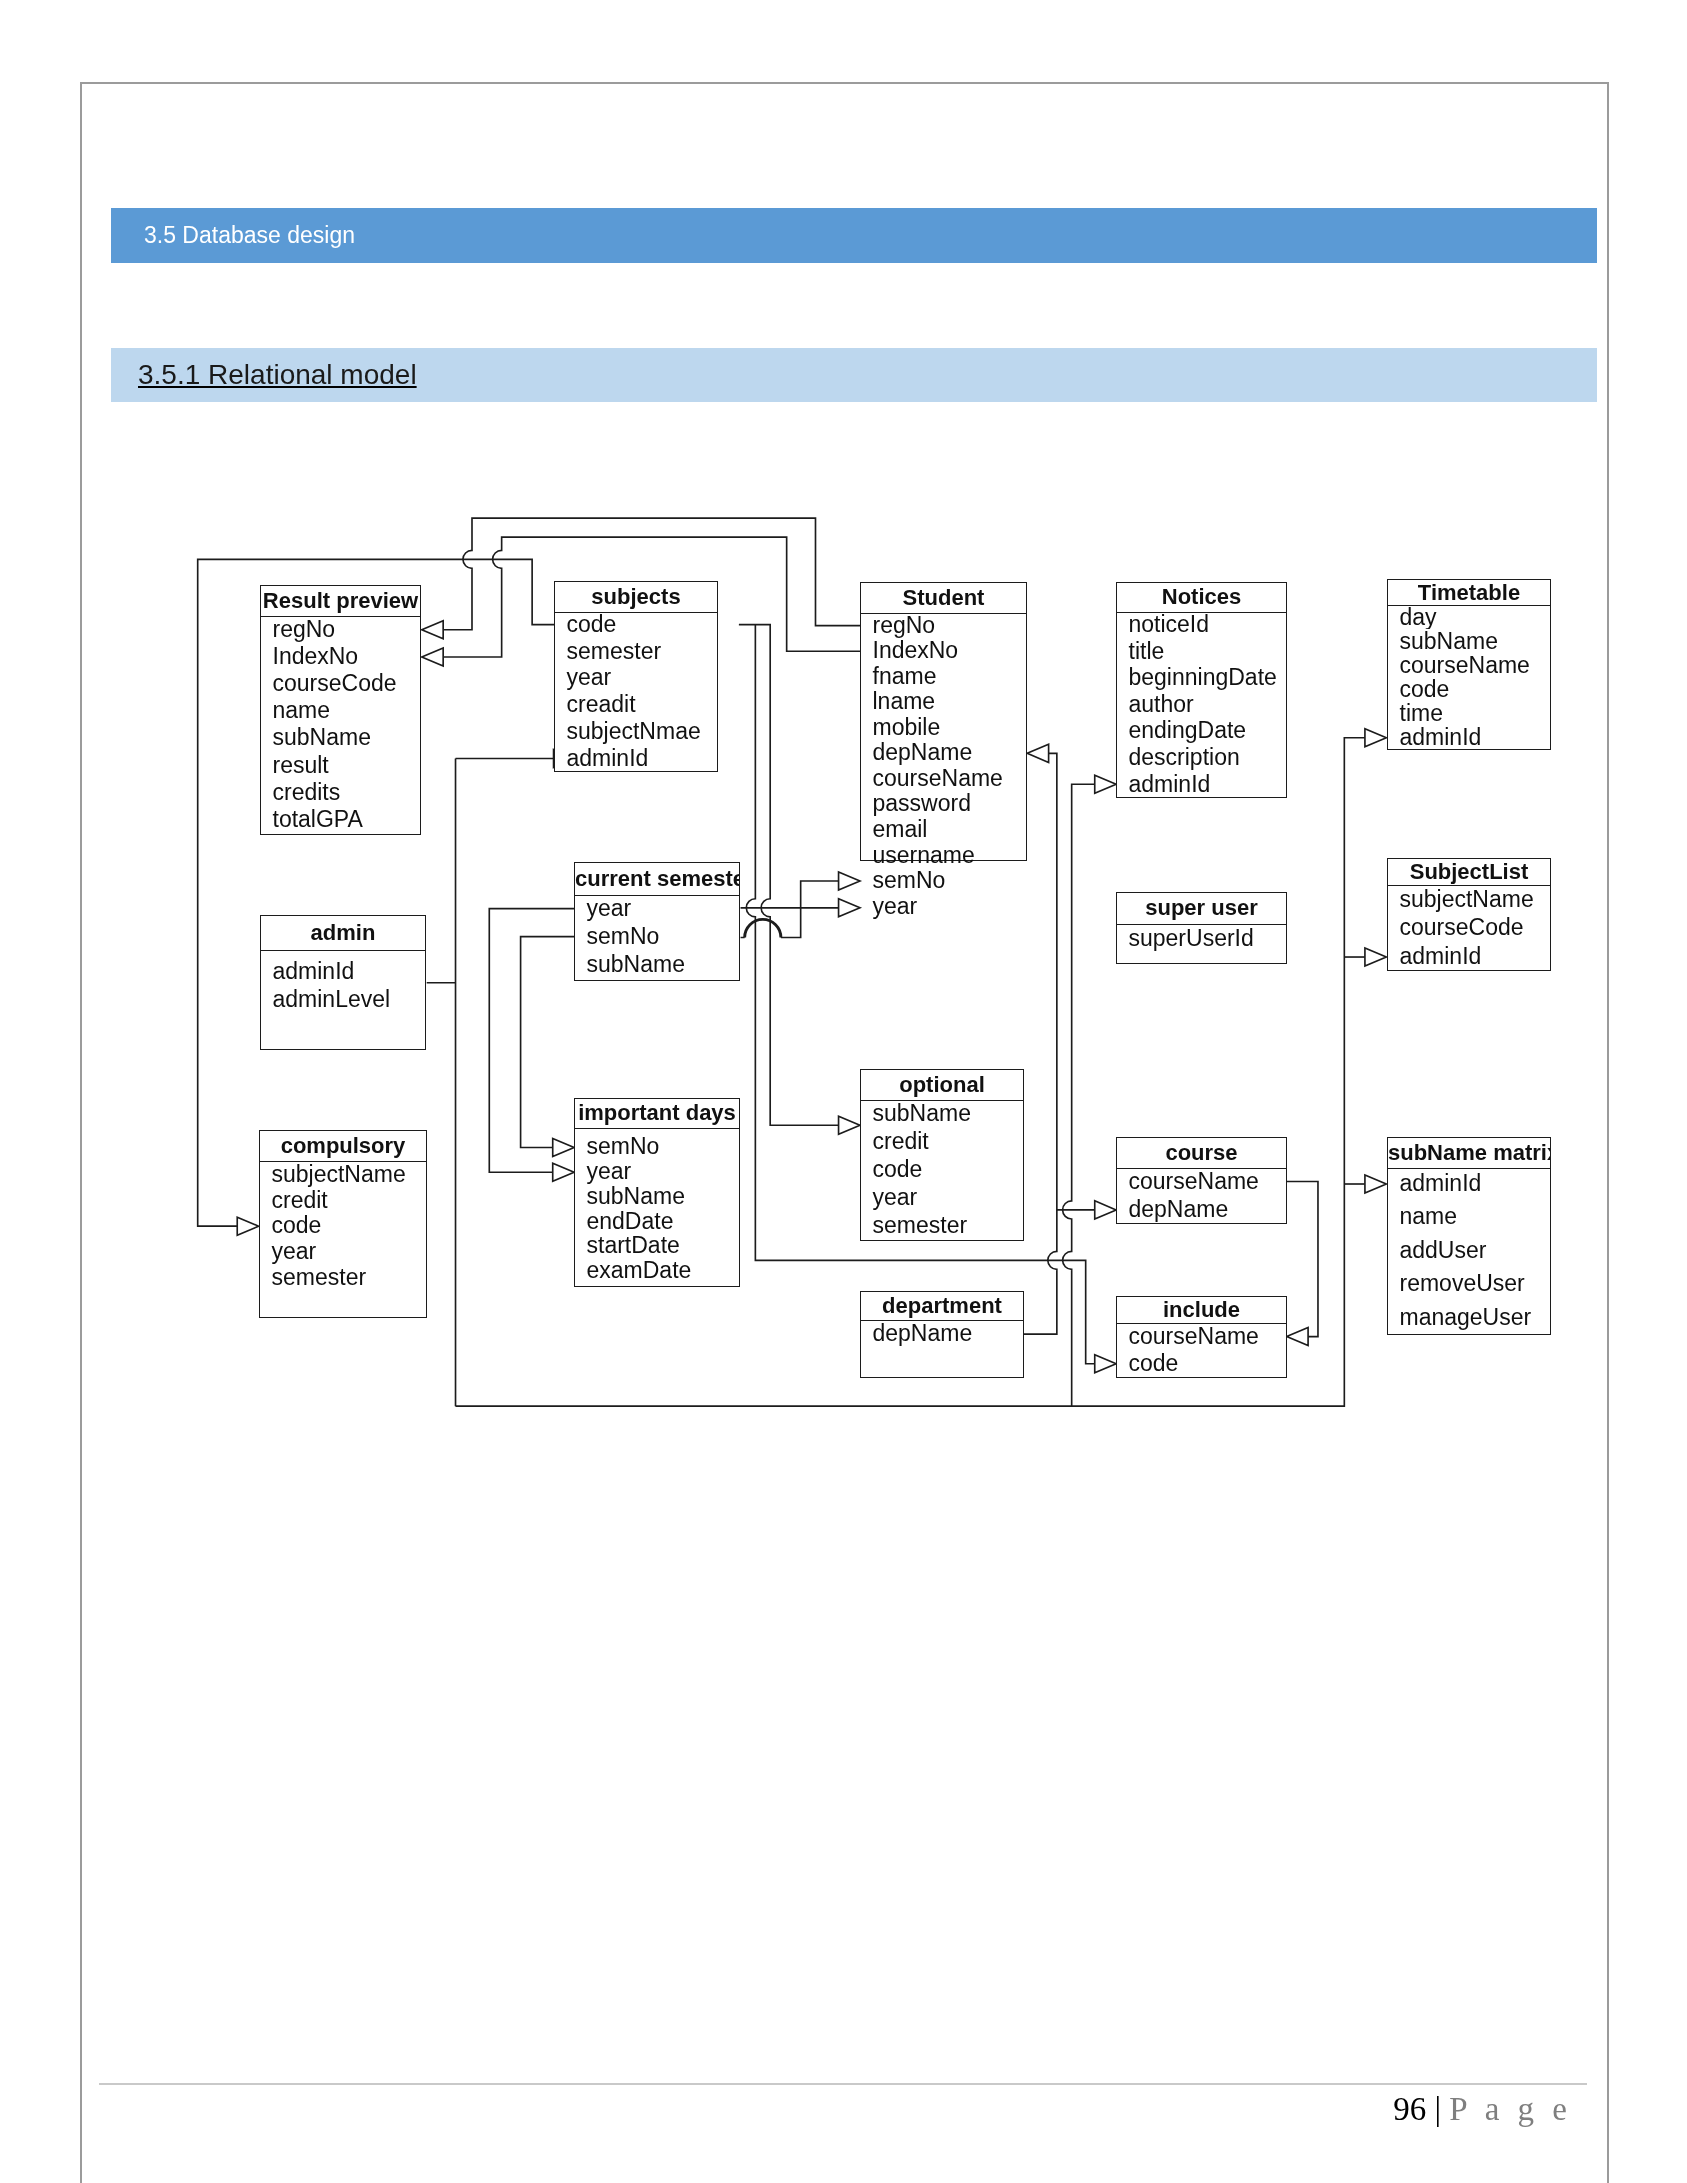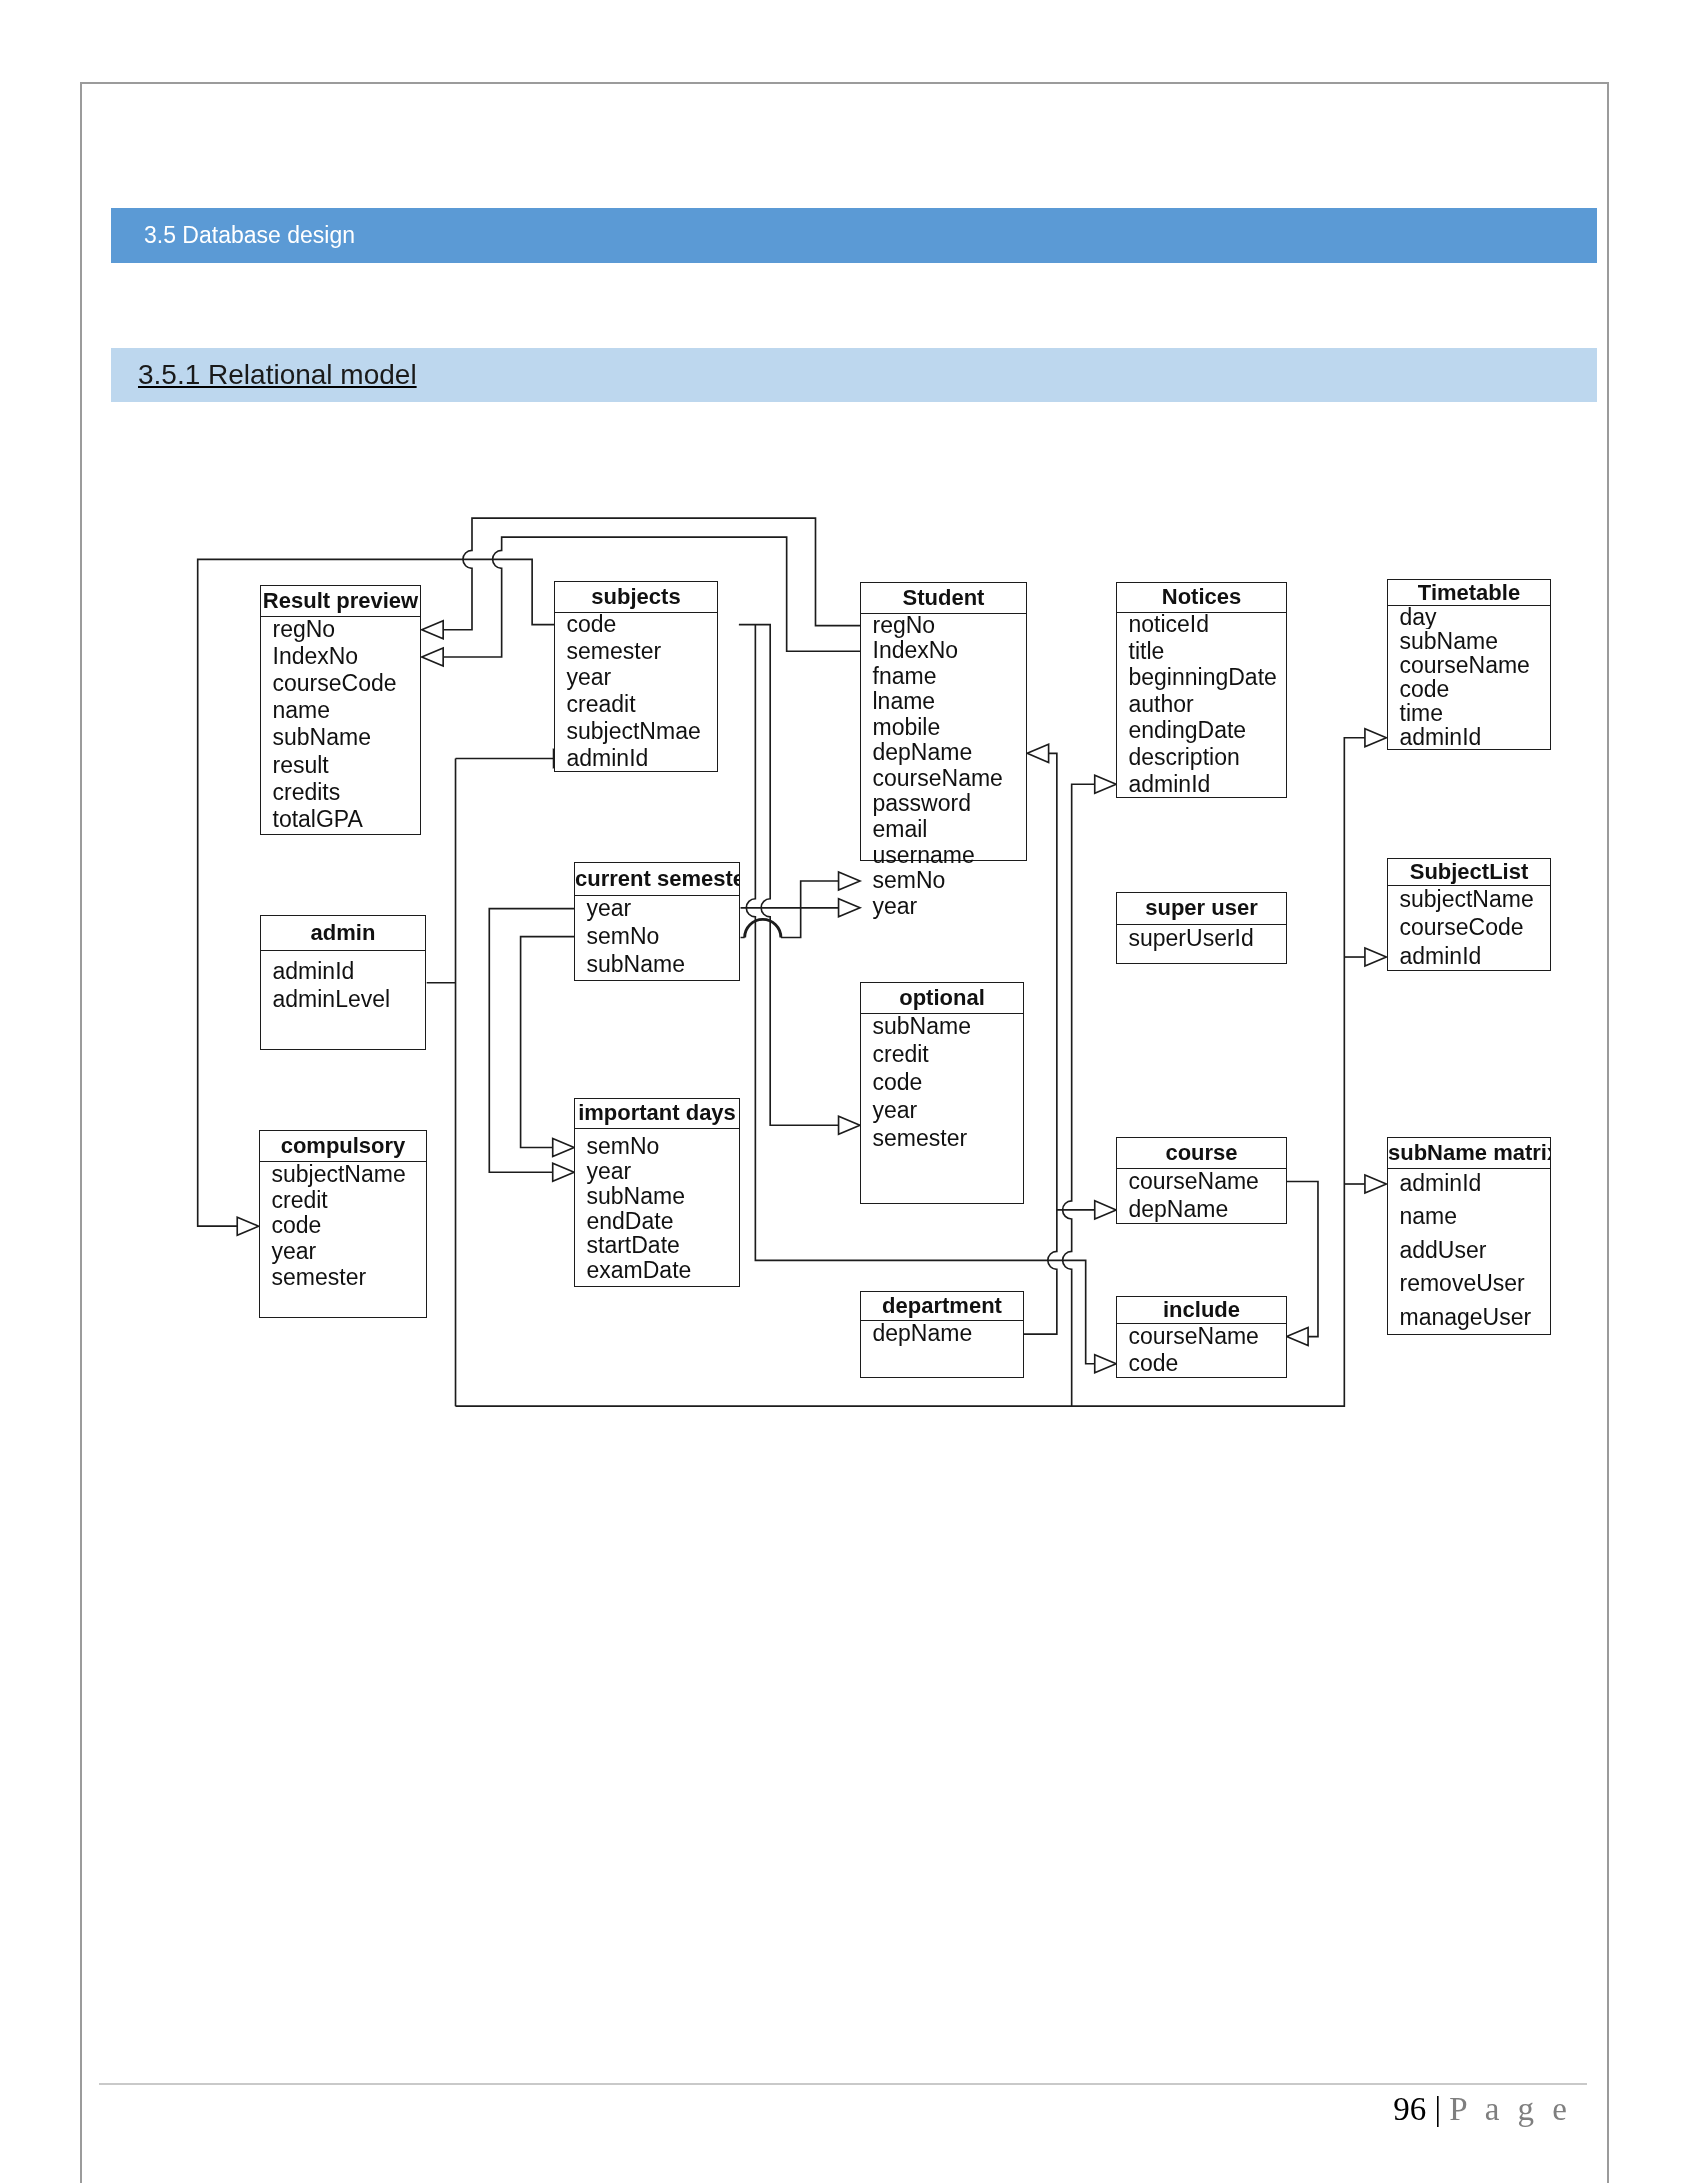--- a/index.html
+++ b/index.html
@@ -147,21 +147,21 @@
       <div class="tbl" style="left: 1116px; top: 892px; width: 171px; height: 72px;">
         <div class="ttl" style="height: 32px; line-height: 30.5px;">super user</div>
         <div class="fld" style="top: 30.5px; height: 28px; line-height: 28px;">superUserId</div>
       </div>
       <div class="tbl" style="left: 1387px; top: 858px; width: 164px; height: 113px;">
         <div class="ttl" style="height: 27px; line-height: 25.5px;">SubjectList</div>
         <div class="fld" style="top: 25.5px; height: 29px; line-height: 29px;">subjectName</div>
         <div class="fld" style="top: 54px; height: 29px; line-height: 29px;">courseCode</div>
         <div class="fld" style="top: 83px; height: 29px; line-height: 29px;">adminId</div>
       </div>
-      <div class="tbl" style="left: 860px; top: 982px; width: 164px; height: 222px; padding-left: 43px;">
+      <div class="tbl" style="left: 860px; top: 1069px; width: 164px; height: 172px; padding-left: 43px;">
         <div class="ttl" style="height: 30.5px; line-height: 29px;">optional</div>
         <div class="fld" style="top: 29px; height: 28px; line-height: 28px;">subName</div>
         <div class="fld" style="top: 57px; height: 28px; line-height: 28px;">credit</div>
         <div class="fld" style="top: 85px; height: 28px; line-height: 28px;">code</div>
         <div class="fld" style="top: 113px; height: 28px; line-height: 28px;">year</div>
         <div class="fld" style="top: 141px; height: 28px; line-height: 28px;">semester</div>
       </div>
       <div class="tbl" style="left: 259px; top: 1130px; width: 168px; height: 188px;">
         <div class="ttl" style="height: 31px; line-height: 30px;">compulsory</div>
         <div class="fld" style="top: 30px; height: 26px; line-height: 26px;">subjectName</div>

